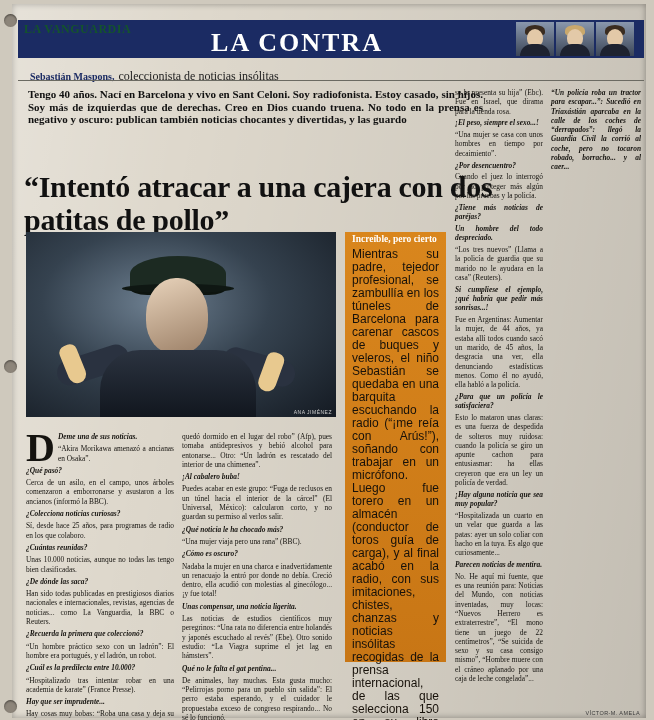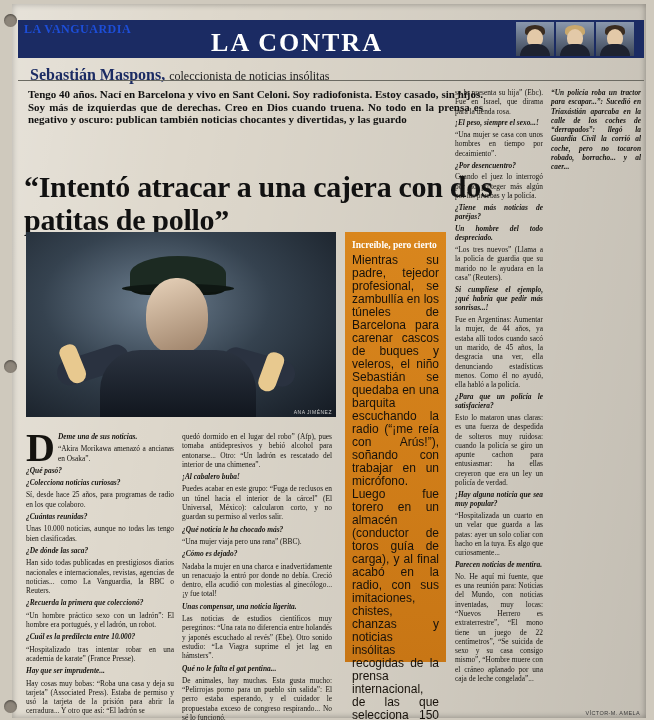--- a/index.html
+++ b/index.html
@@ -58,21 +58,21 @@
     left: 18px;
     top: 20px;
     right: 10px;
     height: 38px;
     background: #1b2b63;
   }
   .vanguardia {
     position: absolute;
     left: 24px;
     top: 22px;
-    color: #1d4ed8;
+    color: #14532d;
     font-family: "Liberation Serif", serif;
     font-size: 12px;
     font-weight: bold;
     letter-spacing: .5px;
     text-align: right;
   }
   .contra-title {
     position: absolute;
     left: 0;
     right: 0;
@@ -133,21 +133,21 @@
     background: #1d2230;
   }
   
   .author-line {
     position: absolute;
     left: 30px;
     top: 66px;
   }
   .author-name {
     font-family: "Liberation Serif", serif;
-    font-size: 16px;
+    font-size: 10px;
     font-weight: bold;
     color: #1b2b63;
     display: inline;
     text-align: right;
   }
   .author-role {
     font-family: "Liberation Serif", serif;
     font-size: 12px;
     color: #222;
     display: inline;
@@ -284,21 +284,21 @@
   }
   
   .orange-box {
     position: absolute;
     left: 345px;
     top: 232px;
     width: 101px;
     height: 430px;
     background: linear-gradient(#d9861d, #c87615);
     color: #1a1208;
-    padding: 8px 7px;
+    padding: 2px 7px;
     box-sizing: border-box;
   }
   .orange-box .ob-title {
     font-family: "Liberation Serif", serif;
     font-size: 9.5px;
     font-weight: bold;
     color: #fff;
     margin-bottom: 3px;
     line-height: 11px;
   }
@@ -407,20 +407,21 @@
     <div class="ob-title">Increíble, pero cierto</div>
     <div class="ob-body">Mientras su padre, tejedor profesional, se zambullía en los túneles de Barcelona para carenar cascos de buques y veleros, el niño Sebastián se quedaba en una barquita escuchando la radio (“¡me reía con Arús!”), soñando con trabajar en un micrófono. Luego fue torero en un almacén (conductor de toros guía de carga), y al final acabó en la radio, con sus imitaciones, chistes, chanzas y noticias insólitas recogidas de la prensa internacional, de las que selecciona 150 en su libro Increíble pero cierto (Libros Cúpula). Maspons hace las suyas en los programas Atrévete de Javier Cárdenas (Cadena Dial, de 7 a 10 de la mañana) y La gradería (Ona FM, tarde-noche de sábados y domingos).</div>
   </div>
 
   <div class="col colA">
     <span class="dropcap">D</span>
     <div id="colA">
         <p class="q">Deme una de sus noticias.</p>
         <p>“Akira Morikawa amenazó a ancianas en Osaka”.</p>
         <p class="q">¿Qué pasó?</p>
+        <p>Cerca de un asilo, en el campo, unos árboles comenzaron a emborronarse y asustaron a los ancianos (informó la BBC).</p>
         <p class="q">¿Colecciona noticias curiosas?</p>
         <p>Sí, desde hace 25 años, para programas de radio en los que colaboro.</p>
         <p class="q">¿Cuántas reunidas?</p>
         <p>Unas 10.000 noticias, aunque no todas las tengo bien clasificadas.</p>
         <p class="q">¿De dónde las saca?</p>
         <p>Han sido todas publicadas en prestigiosos diarios nacionales e internacionales, revistas, agencias de noticias... como La Vanguardia, la BBC o Reuters.</p>
         <p class="q">¿Recuerda la primera que coleccionó?</p>
         <p>“Un hombre práctico sexo con un ladrón”: El hombre era portugués, y el ladrón, un robot.</p>
         <p class="q">¿Cuál es la predilecta entre 10.000?</p>
         <p>“Hospitalizado tras intentar robar en una academia de karate” (France Presse).</p>
@@ -428,21 +429,21 @@
         <p>Hay cosas muy bobas: “Roba una casa y deja su tarjeta” (Associated Press). Estaba de permiso y usó la tarjeta de la prisión para abrir la cerradura... Y otro que así: “El ladrón se</p>
       </div>
   </div>
   <div class="col colB">
       <div id="colB">
         <p>quedó dormido en el lugar del robo” (Afp), pues tomaba antidepresivos y bebió alcohol para entonarse... Otro: “Un ladrón es rescatado del interior de una chimenea”.</p>
         <p class="q">¡Al cabalero buba!</p>
         <p>Puedes acabar en este grupo: “Fuga de reclusos en un túnel hacia el interior de la cárcel” (El Universal, México): calcularon corto, y no guardan su permiso al verlos salir.</p>
         <p class="q">¿Qué noticia le ha chocado más?</p>
         <p>“Una mujer viaja pero una rana” (BBC).</p>
-        <p class="q">¿Cómo es dejado?</p>
+        <p class="q">¿Cómo es oscuro?</p>
         <p>Nadaba la mujer en una charca e inadvertidamente un renacuajo la entró por donde no debía. Creció dentro, ella acudió con molestias al ginecólogo... ¡y fue total!</p>
         <p class="q">Unas compensar, una noticia ligerita.</p>
         <p>Las noticias de estudios científicos muy peregrinos: “Una rata no diferencia entre holandés y japonés escuchado al revés” (Ebe). Otro sonido estudio: “La Viagra suprime el jet lag en hámsters”.</p>
         <p class="q">Qué no le falta el gat pentina...</p>
         <p>De animales, hay muchas. Esta gusta mucho: “Pelirrojas porno para un pueblo sin salida”: El perro estaba esperando, y el cuidador le propuestaba exceso de congreso respirando... No sé lo funcionó.</p>
       </div>
     </div>
   <div class="col colC">
       <div id="colC">
         <p>se le presenta su hija” (Ebc). Fue en Israel, que dirama para la tienda rosa.</p>

